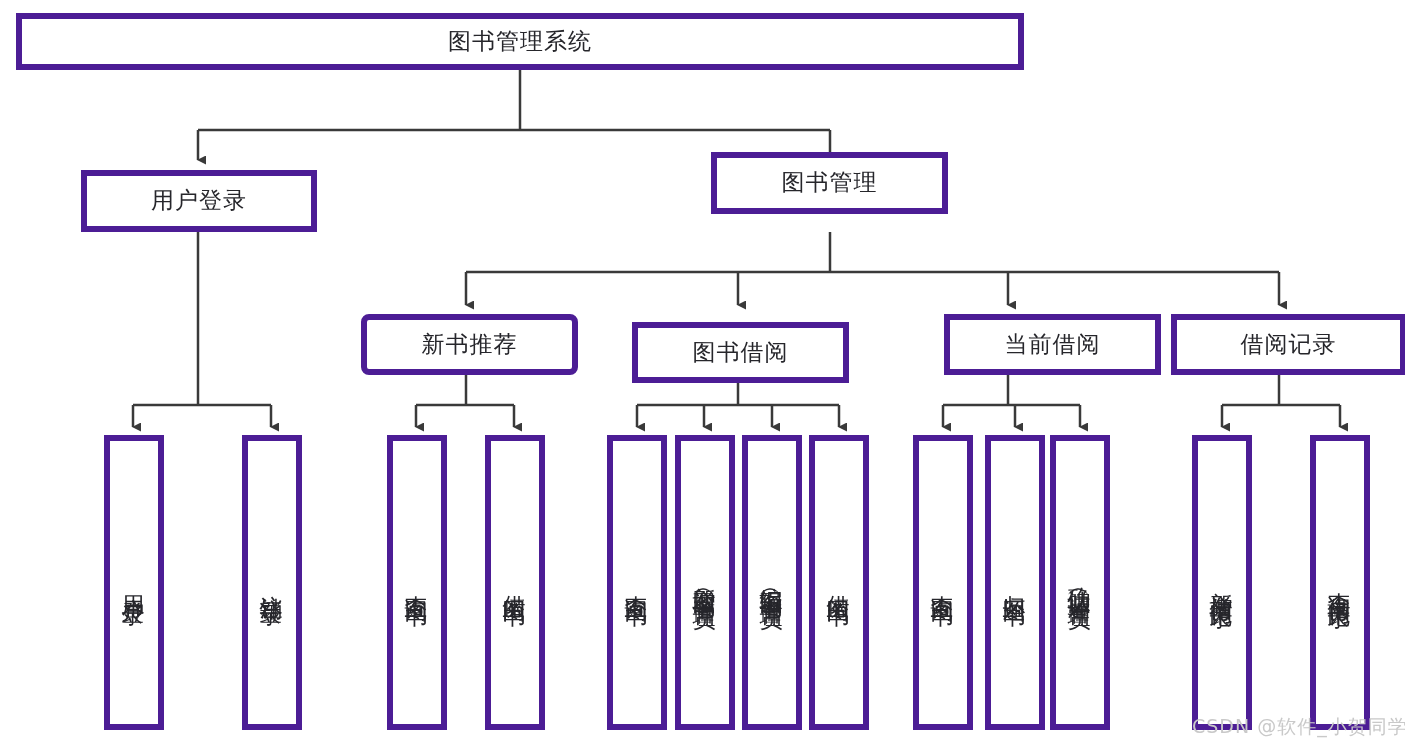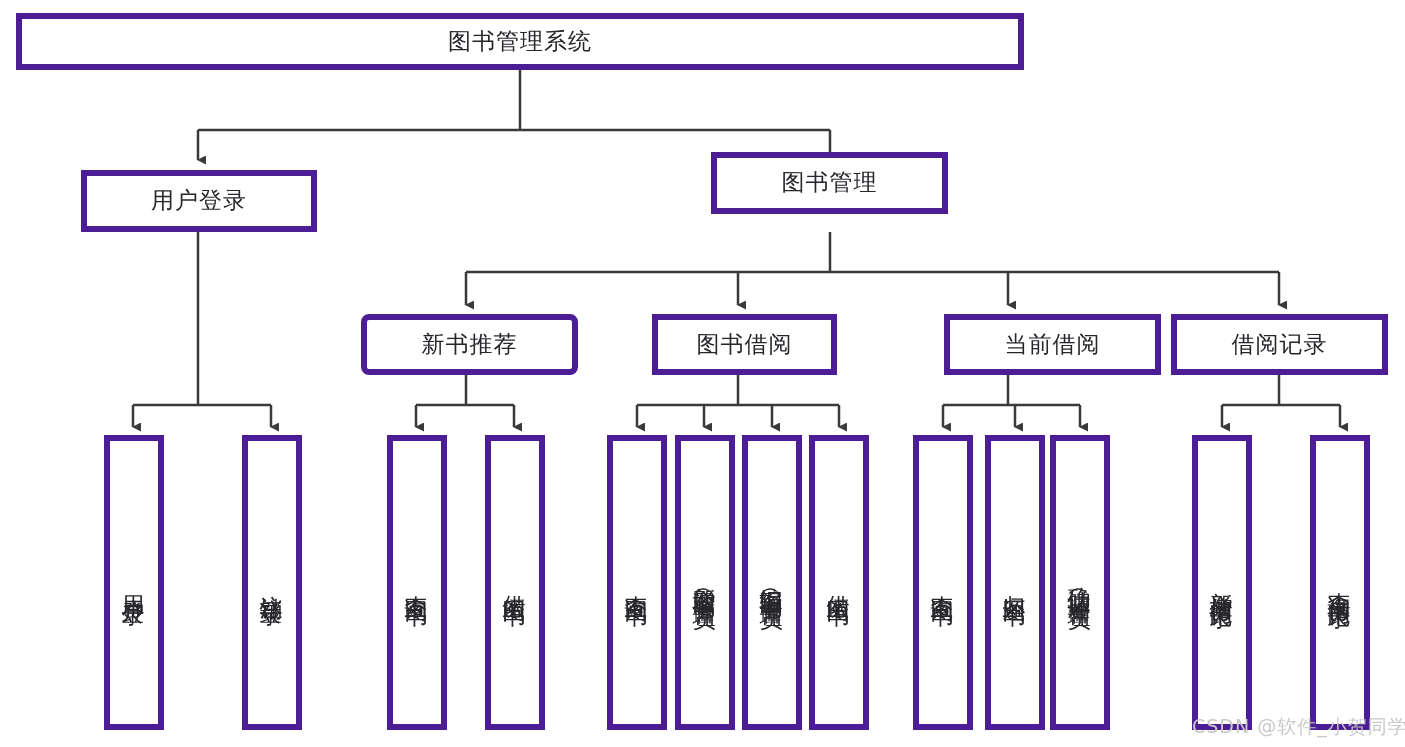--- a/index.html
+++ b/index.html
@@ -126,27 +126,27 @@
   <div class="node horiz" style="left:81px; top:170px; width:236px; height:62px;">
     <span>用户登录</span>
   </div>
   <div class="node horiz" style="left:711px; top:152px; width:237px; height:62px;">
     <span>图书管理</span>
   </div>
 
   <div class="node horiz" style="left:361px; top:314px; width:217px; height:61px;border-radius:8px;">
     <span>新书推荐</span>
   </div>
-  <div class="node horiz" style="left:632px; top:314px; width:185px; height:61px;margin-left:20px;">
+  <div class="node horiz" style="left:632px; top:322px; width:217px; height:61px;">
     <span>图书借阅</span>
   </div>
   <div class="node horiz" style="left:902px; top:314px; width:217px; height:61px;margin-left:42px;">
     <span>当前借阅</span>
   </div>
-  <div class="node horiz" style="left:1171px; top:314px; width:217px; height:61px;">
+  <div class="node horiz" style="left:1171px; top:314px; width:235px; height:61px;">
     <span>借阅记录</span>
   </div>
 
   <div class="node vert" style="left:104px; top:435px; width:60px; height:295px;">
     <span class="vtext">用户登录</span>
   </div>
   <div class="node vert" style="left:242px; top:435px; width:60px; height:295px;">
     <span class="vtext">注销登录</span>
   </div>
 

